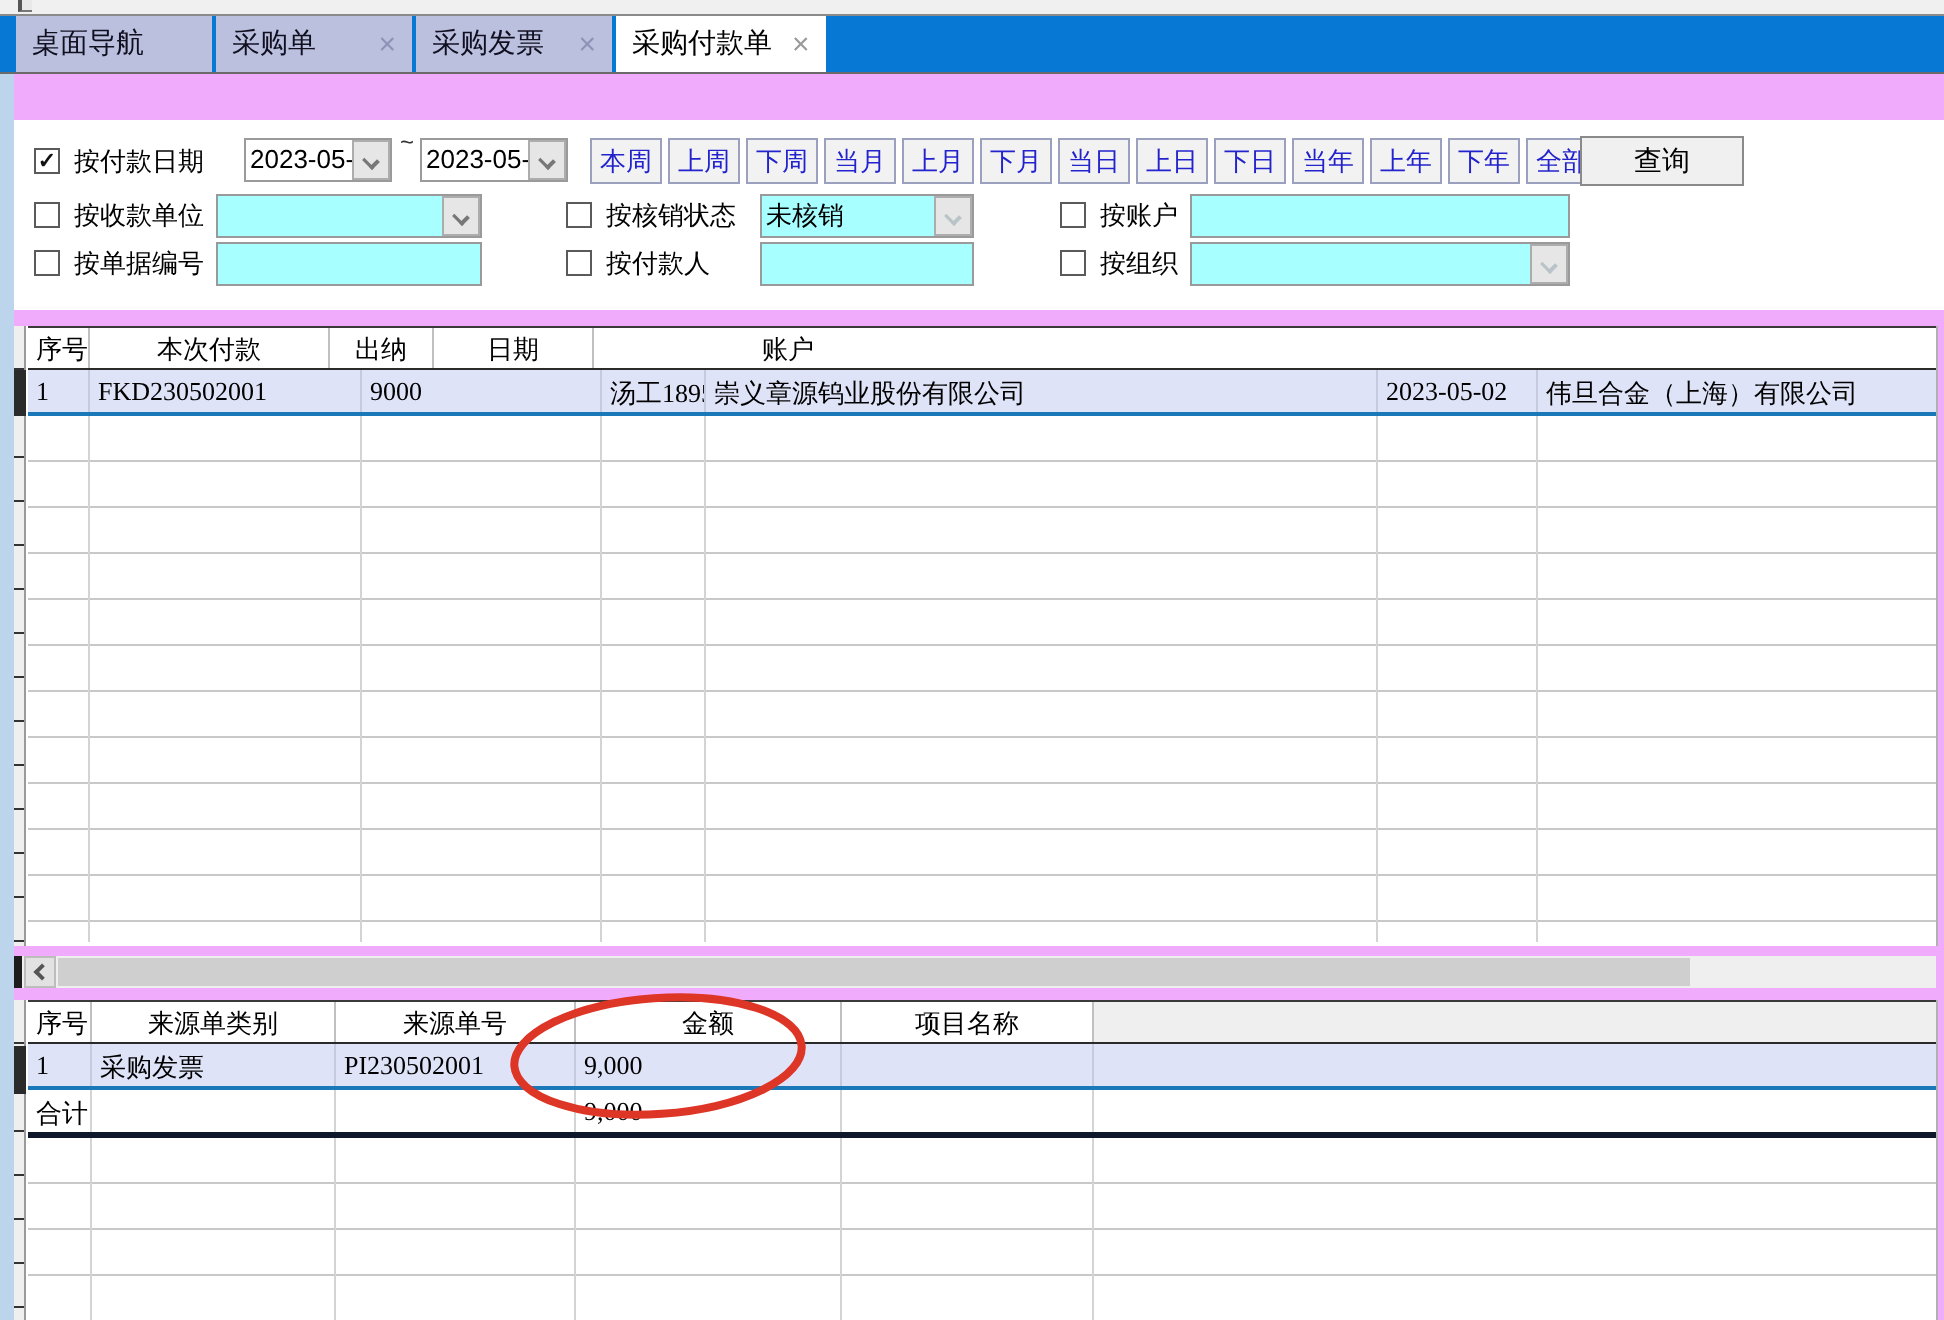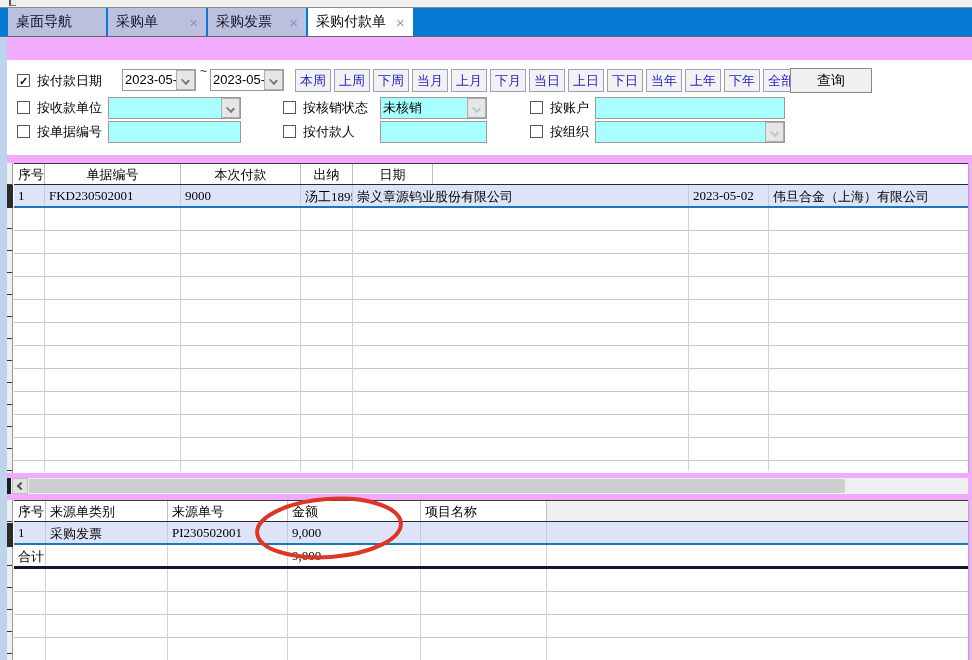--- a/index.html
+++ b/index.html
@@ -37,21 +37,21 @@
   .field.noarrow input { right:2px; }
   .tilde { position:absolute; top:-4px; font-size:12px; color:#333; }
   .qbtn { height:23px; padding:0 4px; min-width:33px; background:#f2f2f2; border:1px solid #9aa0be; color:#2323cd; font-size:13px; font-family:"Liberation Sans",sans-serif; cursor:pointer; }
   .qbtn-wrap { position:absolute; left:288px; top:1px; display:flex; gap:3px; }
   .icon-btn { width:26px; height:23px; background:#f2f2f2; border:1px solid #9aa0be; cursor:pointer; padding:1px 3px; }
   .search-btn { position:absolute; left:783px; top:0; width:82px; height:25px; background:#f0f0f0; border:1px solid #8a8a8a; font-size:14px; color:#000; cursor:pointer; font-family:"Liberation Sans",sans-serif; }
 
   
   .grid { position:absolute; left:7px; width:962px; background:#fff; }
   .g-header { display:flex; border-top:1px solid #3a3a3a; border-bottom:1px solid #2a2a2a; background:#fff; }
-  .g-h { font-size:13px; color:#000; padding:2px 4px 0 4px; height:20px; border-right:1px solid #c0c0c0; overflow:hidden; white-space:nowrap; }
+  .g-h { font-size:13px; color:#000; padding:2px 4px 0 4px; height:20px; border-right:1px solid #c0c0c0; overflow:hidden; white-space:nowrap;text-align:center; }
   .g-h.center { text-align:center; }
   .g-row { display:flex; background:#dfe3f8; border-bottom:2px solid #1b78b8; }
   .g-c { font-size:13px; font-family:"Liberation Serif", serif; color:#000; padding:3px 4px 0 4px; height:21px; border-right:1px solid #c6cadf; overflow:hidden; white-space:nowrap; }
   .sel-strip { position:absolute; left:0; top:0; width:6px; background:#efefef; border-right:1px solid #9a9a9a; background-image:repeating-linear-gradient(to bottom, transparent 0 21px, #333 21px 22px); }
   .sel-bar { position:absolute; left:0; width:6px; background:#2b2b2b; z-index:2; }
   .empty-rows { position:relative; background-image:repeating-linear-gradient(to bottom, #ffffff 0 22px, #c8c8c8 22px 23px); }
   .vline { position:absolute; top:0; bottom:0; width:1px; background:#d4d4d4; }
   .grid-rborder { position:absolute; top:0; bottom:0; right:0; width:1px; background:#b0b0b0; }
 
   
@@ -188,24 +188,24 @@
         <input value="" style="">
       </div>
     </div>
   </div>
 
   <div class="grid" style="top:163px; height:310px;">
     <div class="sel-strip" style="height:310px;"></div>
     <div class="sel-bar" style="top:22px; height:23px;"></div>
     <div class="g-header" style="margin-left:7px;">
       <div class="g-h u0">序号</div>
-      <div class="g-h u1 center">单据编号</div>
       <div class="g-h u2 center">本次付款</div>
       <div class="g-h u3 center">出纳</div>
       <div class="g-h u5 center">日期</div>
+      <div class="g-h u6 center">账户</div>
     </div>
     <div class="g-row" style="margin-left:7px;">
       <div class="g-c u0">1</div>
       <div class="g-c u1">FKD230502001</div>
       <div class="g-c u2">9000</div>
       <div class="g-c u3">汤工1895</div>
       <div class="g-c u4">崇义章源钨业股份有限公司</div>
       <div class="g-c u5">2023-05-02</div>
       <div class="g-c u6">伟旦合金（上海）有限公司</div>
     </div>

